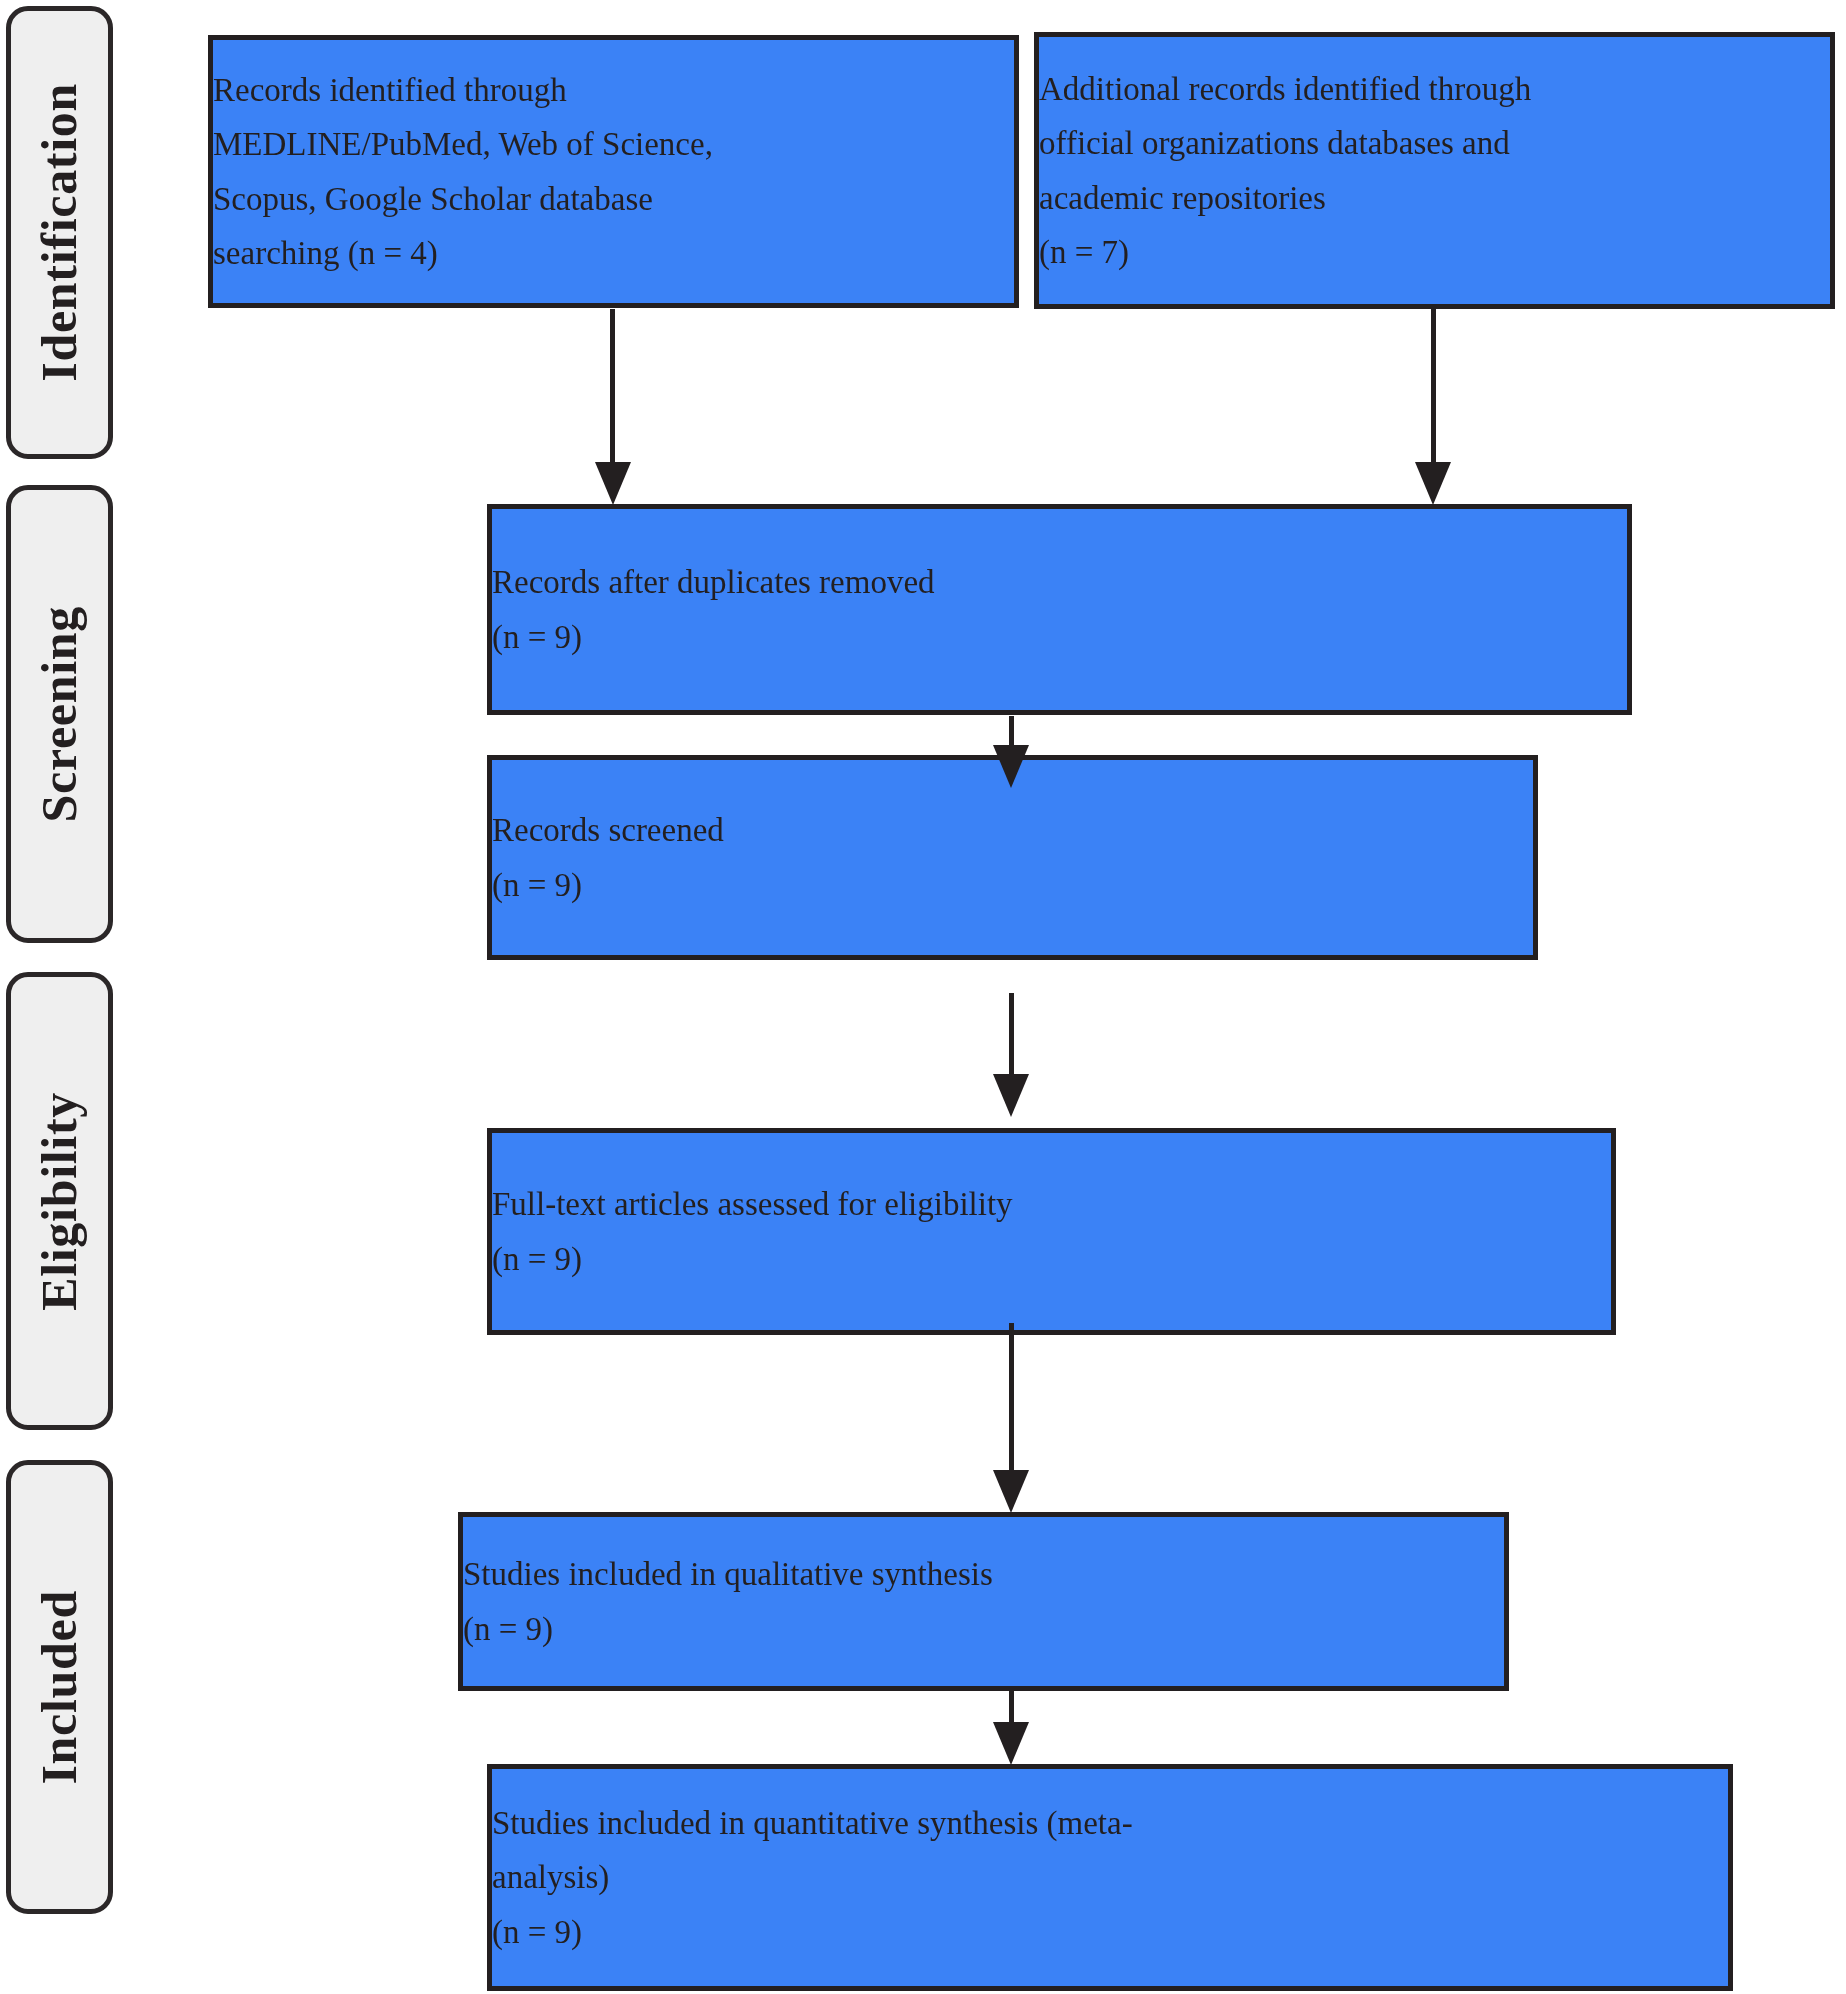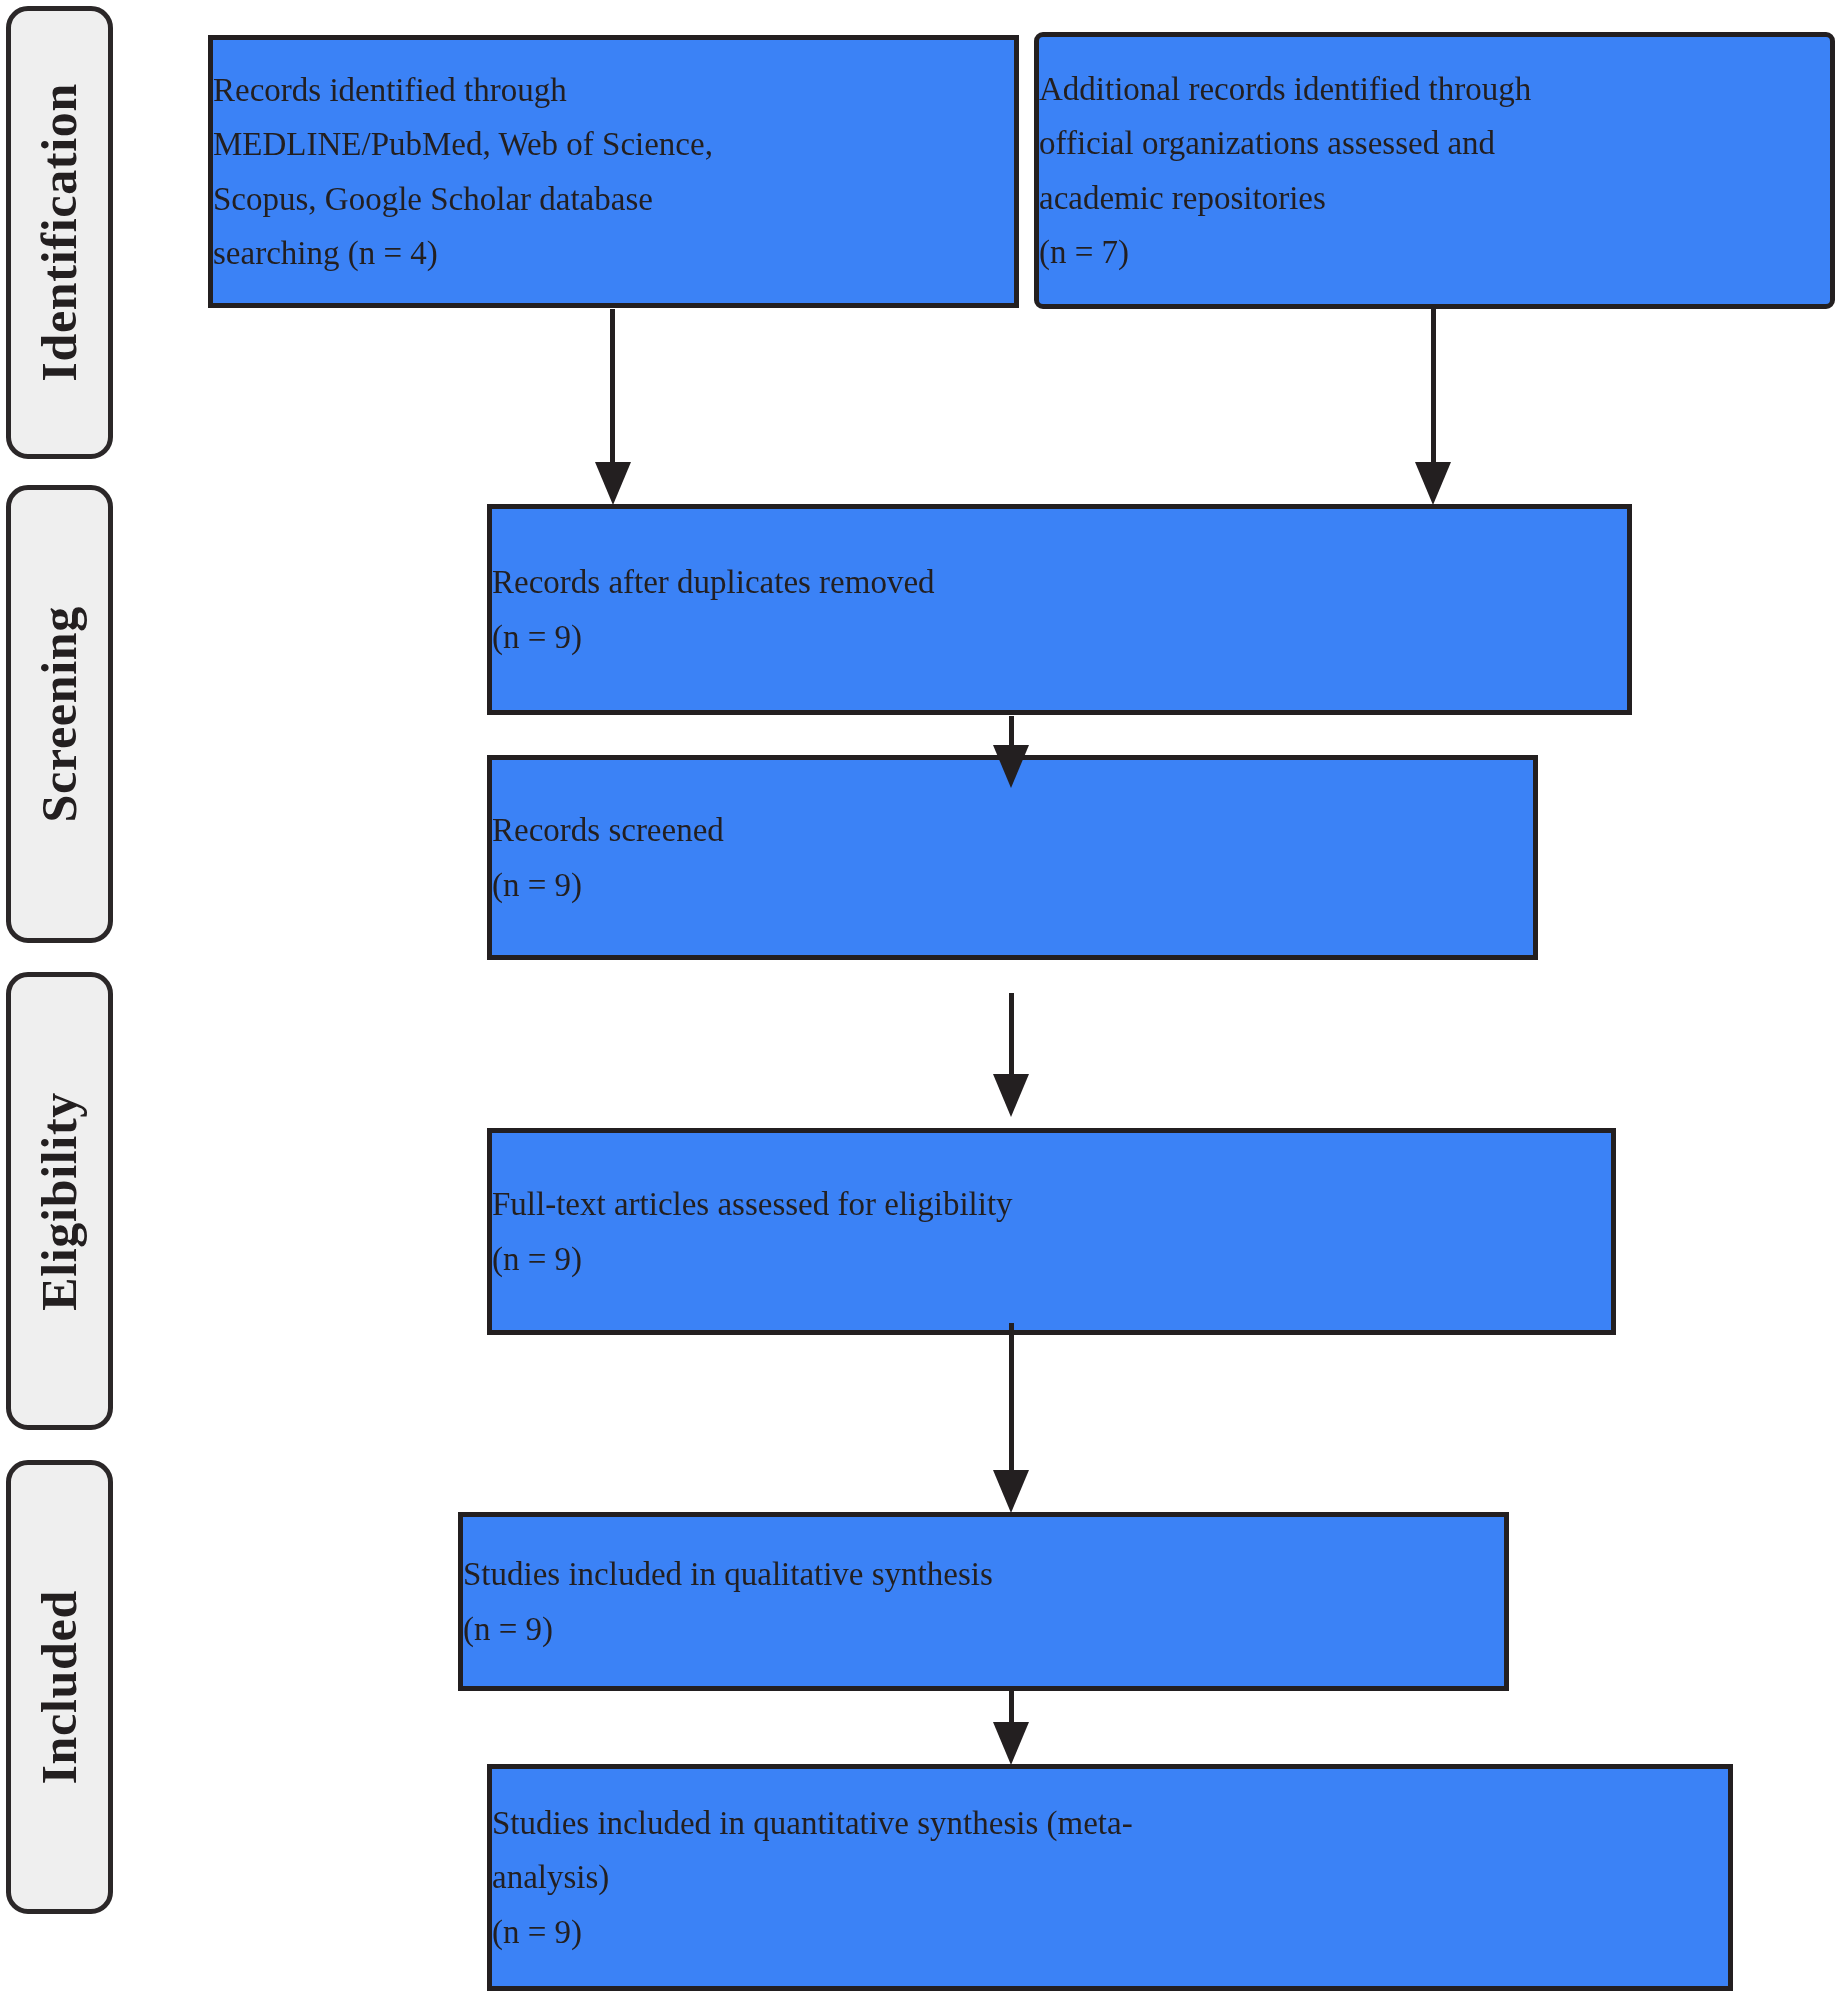--- a/index.html
+++ b/index.html
@@ -63,21 +63,21 @@
   }
 
   
   .stage.identification { top: 5.9px;    height: 453px; }
   .stage.screening      { top: 485px;  height: 458px; }
   .stage.eligibility    { top: 972px; height: 458px; }
   .stage.included       { top: 1460px; height: 454px; }
 
   
   .fbox.records-identified    { left: 208px;  top: 35px;   width: 811px; height: 273px; }
-  .fbox.additional-records    { left: 1034px; top: 32px;   width: 801px; height: 277px; border-radius: 9px; }
+  .fbox.additional-records    { left: 1034px; top: 32px;   width: 801px; height: 277px; }
   .fbox.duplicates-removed    { left: 487px;  top: 504px;  width: 1145px; height: 211px; }
   .fbox.records-screened      { left: 487px;  top: 755px; width: 1051px; height: 205px; }
   .fbox.fulltext-assessed     { left: 487px;  top: 1128px; width: 1129px; height: 207px; }
   .fbox.qualitative-synthesis { left: 458px;  top: 1512px; width: 1051px; height: 179px; }
   .fbox.quantitative-synthesis{ left: 487px;  top: 1764px; width: 1246px; height: 227px; }
 
   
   .aline.a1 { left: 610px;  top: 309px;  height: 155px; }
   .ahead.a1 { left: 595px;  top: 462px; }
   .aline.a2 { left: 1431px; top: 309px;  height: 155px; }
@@ -111,21 +111,21 @@
 
   <div class="fbox records-identified">
     <div class="line">Records identified through</div>
     <div class="line">MEDLINE/PubMed, Web of Science,</div>
     <div class="line">Scopus, Google Scholar database</div>
     <div class="line">searching (n = 4)</div>
   </div>
 
   <div class="fbox additional-records">
     <div class="line">Additional records identified through</div>
-    <div class="line">official organizations assessed and</div>
+    <div class="line">official organizations databases and</div>
     <div class="line">academic repositories</div>
     <div class="line">(n = 7)</div>
   </div>
 
   <div class="fbox duplicates-removed">
     <div class="line">Records after duplicates removed</div>
     <div class="line">(n = 9)</div>
   </div>
 
   <div class="fbox records-screened">

